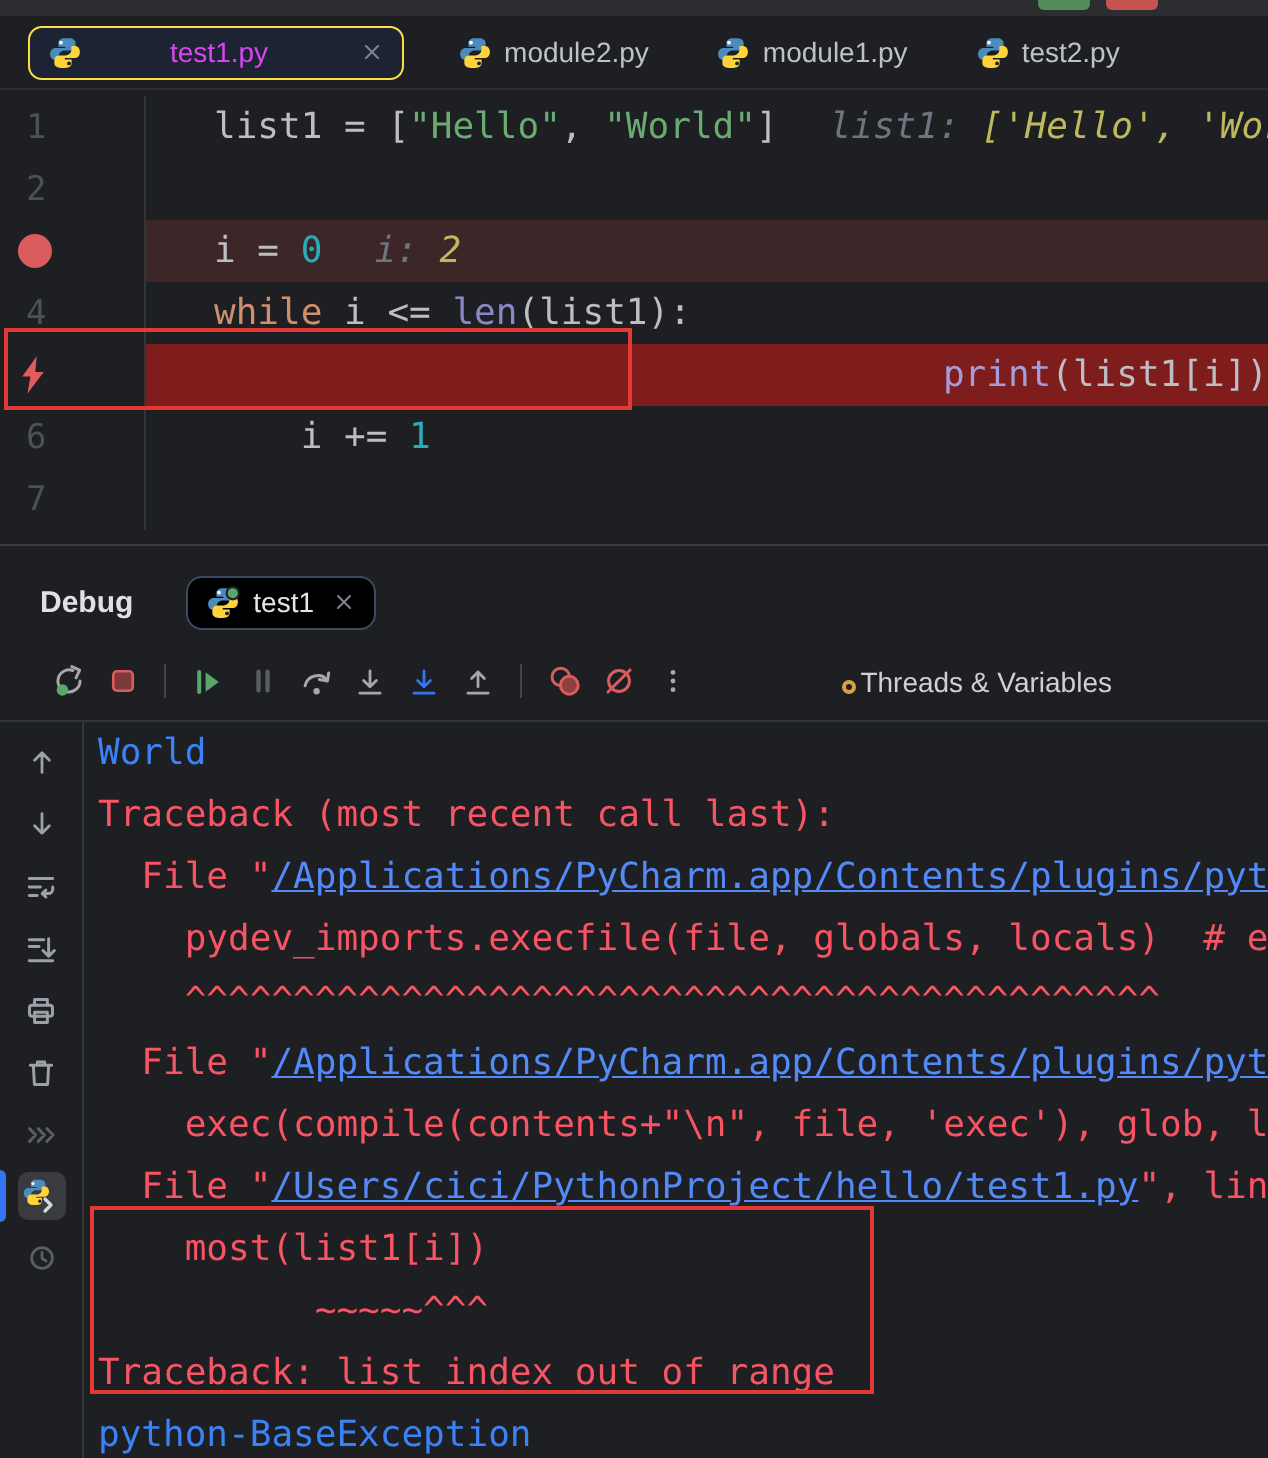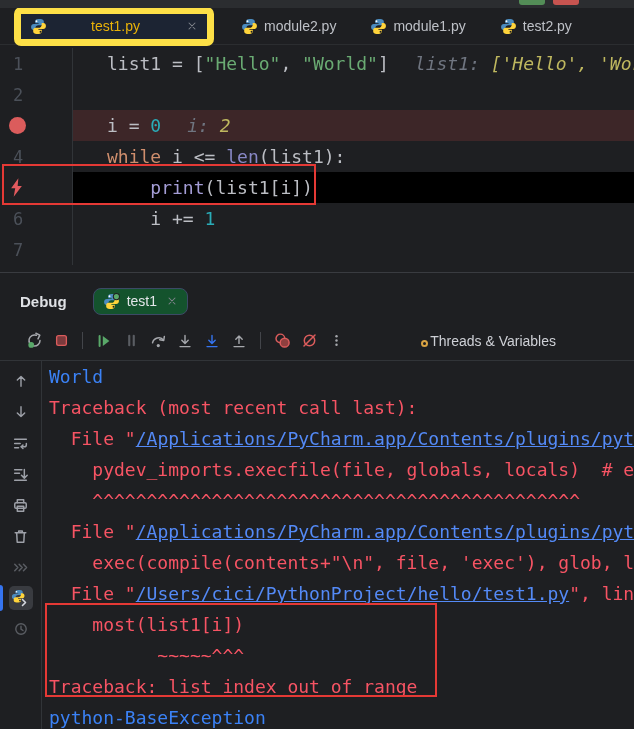--- a/index.html
+++ b/index.html
@@ -6,46 +6,46 @@
   html,body { width:634px; height:729px; overflow:hidden; }
   body { background:#1E1F22; font-family:"Liberation Sans",sans-serif; color:#CED0D6; position:relative; }
 
   
   #topstrip { height:8px; background:#2B2D30; position:relative; }
   .nub { position:absolute; top:0; height:5px; width:26px; border-radius:0 0 3px 3px; }
 
   
   #tabbar { height:37px; display:flex; align-items:center; padding-left:14px; border-bottom:1px solid #2B2D30; }
   .etab { display:flex; align-items:center; gap:6px; padding:4px 9px; font-size:14px; color:#BEC1C7; cursor:pointer; white-space:nowrap; }
-  .etab.active { background:#1C2433; border:7px solid #fde047; border-radius:7px; color:#eab308;gap:44px; }
+  .etab.active { background:#1C2433; border:1px solid #fde047; border-radius:7px; color:#d946ef;gap:44px; }
   .etab .ic svg { display:block; }
   .closex { color:#7F838B; margin-left:2px; display:flex; }
 
   
   #editor { position:relative; padding-top:3px; }
   .eline { display:flex; height:31px; align-items:center; font-size:18px; }
   .gut { width:72px; flex:none; position:relative; height:100%; display:flex; align-items:center; }
   .gnum { color:#4B5059; font-size:17px; padding-left:13px; font-family:"DejaVu Sans Mono",monospace; }
   .bp { width:17px; height:17px; border-radius:50%; background:#DB5C5C; margin-left:9px; }
   .bolt { margin-left:7px; display:flex; }
   .codearea { flex:1; height:100%; display:flex; align-items:center; padding-left:34px; white-space:pre; border-left:1px solid #313438; font-family:"DejaVu Sans Mono",monospace; overflow:hidden; }
   .bg-break { background:#3D2628; }
-  .bg-exec { background:#000000; }
+  .bg-exec { background:#7f1d1d;justify-content:flex-end; }
   .tk-def{color:#BCBEC4} .tk-kw{color:#CF8E6D} .tk-str{color:#6AAB73} .tk-num{color:#2AACB8}
   .tk-fn{color:#8888C6} .tk-call{color:#A49DD6}
   .hint { margin-left:26px; font-style:italic; }
   .tk-hintn{color:#6F7580} .tk-hintv{color:#BFB85F}
 
   #splitter { height:16px; position:relative; }
   #splitter .bar { position:absolute; top:7px; left:0; right:0; height:1px; background:#393B40; }
 
   
   #dbg-header { height:40px; display:flex; align-items:center; padding-left:20px; }
   #dbg-title { font-size:15px; font-weight:bold; color:#DFE1E5; }
-  .sess-tab { display:flex; align-items:center; gap:7px; margin-left:26px; padding:4px 9px; background:#14532d; border:1px solid #3C4A66; border-radius:8px; font-size:14px; color:#E4E6EA; cursor:pointer; }
+  .sess-tab { display:flex; align-items:center; gap:7px; margin-left:26px; padding:4px 9px; background:#000000; border:1px solid #3C4A66; border-radius:8px; font-size:14px; color:#E4E6EA; cursor:pointer; }
 
   
   #dbg-toolbar { height:40px; display:flex; align-items:center; padding-left:22px; border-bottom:1px solid #313438; }
   .tbtn { width:24px; height:24px; display:flex; align-items:center; justify-content:center; border-radius:4px; color:#A6A8AD; cursor:pointer; flex:none; }
   .tbtn.dim { color:#5A5D63; }
   .tsep { width:1px; height:17px; background:#43454A; margin:0 6px; flex:none; }
   #view-tabs { margin-left:auto; margin-right:78px; display:flex; align-items:center; gap:14px; }
   .vtab { font-size:14px; color:#CED0D6; display:flex; align-items:flex-end; cursor:pointer; }
   .vtab .pausedot { width:7px; height:7px; border:2px solid #D9A343; border-radius:50%; margin-right:2px; margin-bottom:2px; }
   .vtab.selected { padding:4px 13px; border:1px solid #4672C4; background:#243152; border-radius:8px; align-items:center; }

